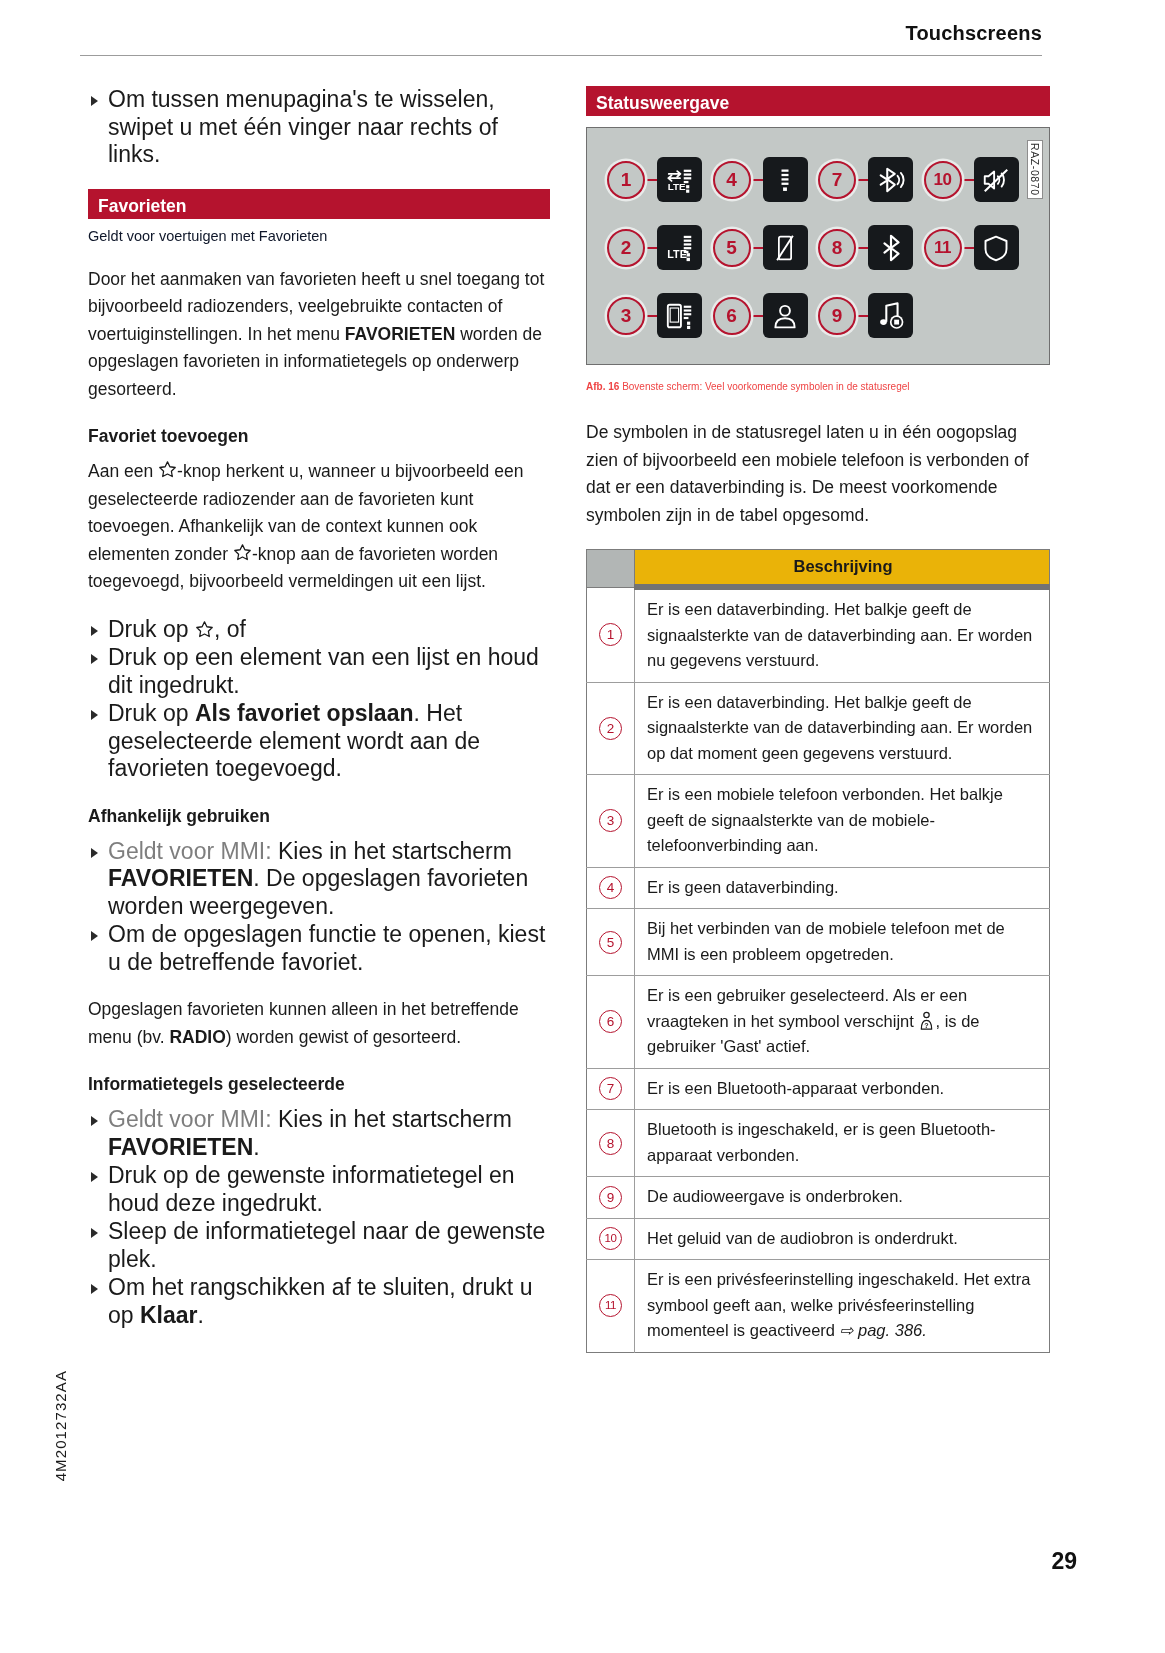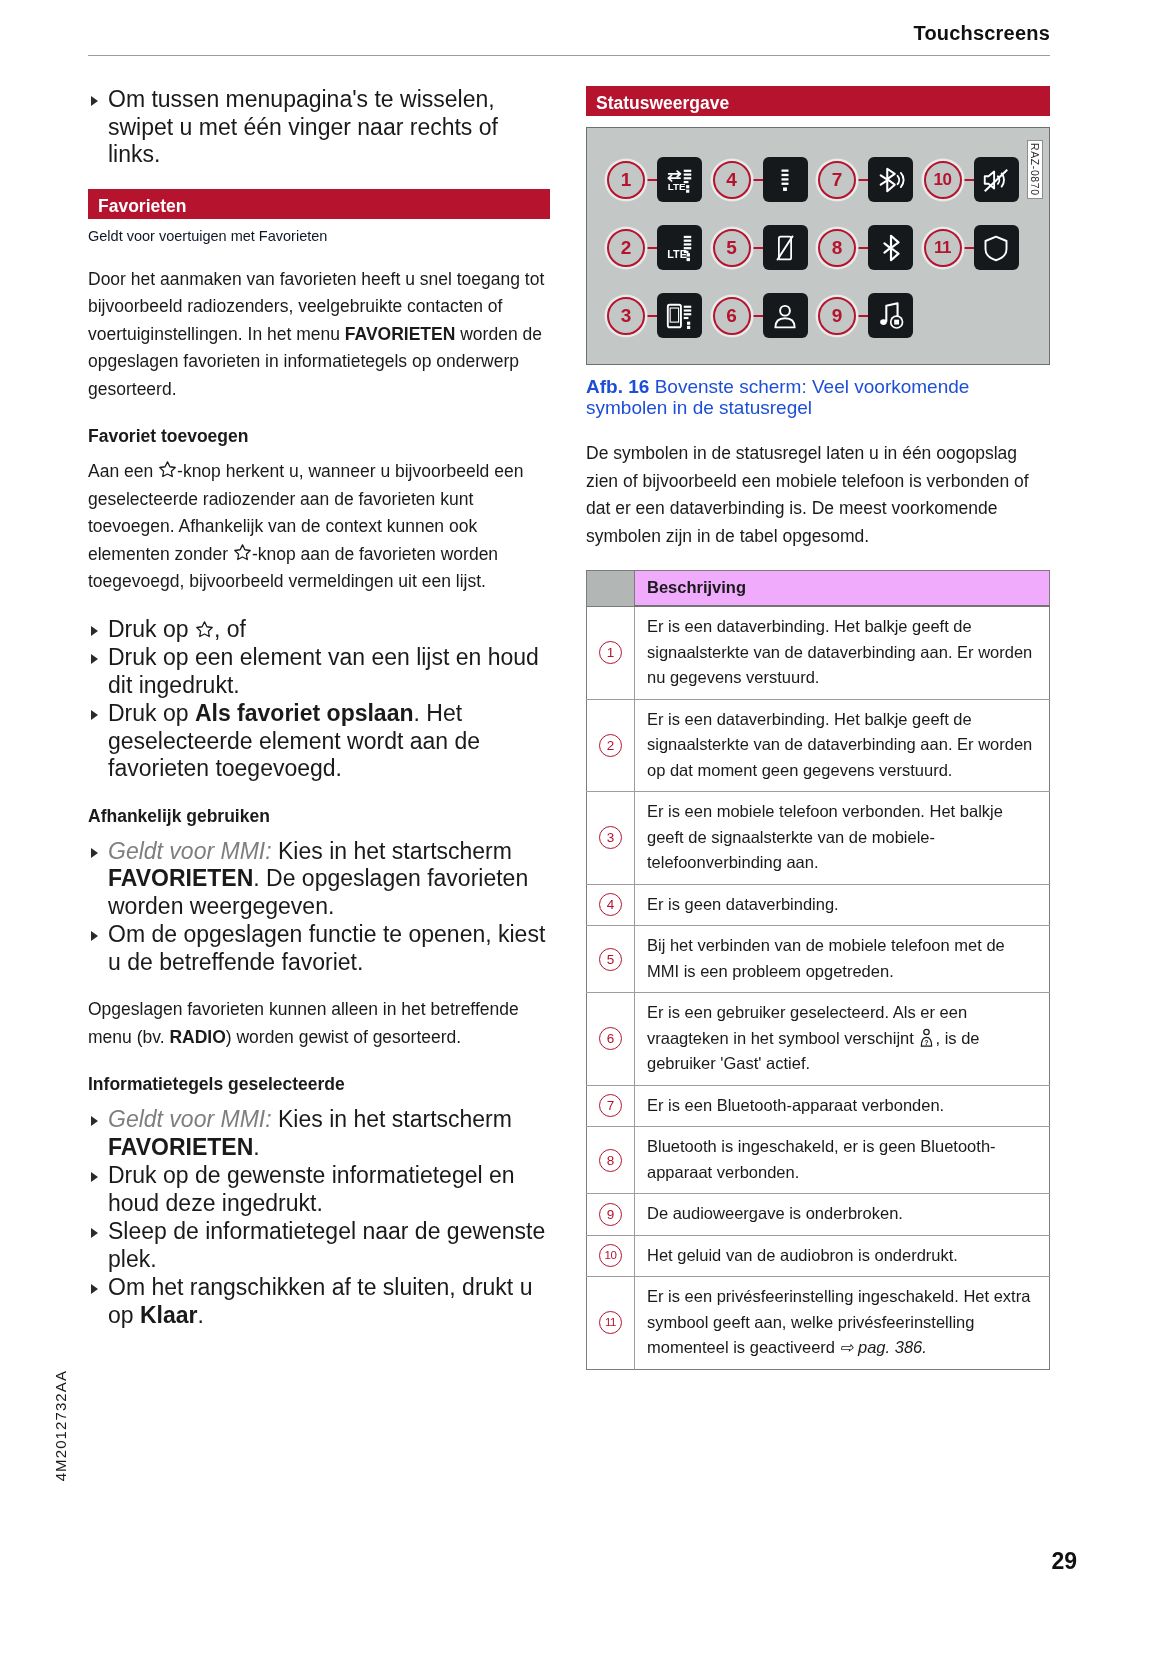--- a/index.html
+++ b/index.html
@@ -9,21 +9,21 @@
     background:#ffffff;
     font-family:"Liberation Sans", sans-serif;
     color:#1a1a1a;
     position:relative;
     overflow:hidden;
   }
   .page { position:absolute; inset:0; }
 
   
   .header {
-    position:absolute; left:88px; top:22px; width:962px;
+    position:absolute; left:80px; top:22px; width:962px;
   }
   .header-title {
     text-align:right;
     font-size:20px;
     font-weight:bold;
     letter-spacing:0.2px;
     color:#111;
   }
   .header-rule {
     margin-top:10px;
@@ -41,21 +41,21 @@
     margin:0 0 20px 0;
     color:#1a1a1a;
   }
   .sect-h {
     font-size:17.5px;
     font-weight:bold;
     line-height:26px;
     margin:0 0 9px 0;
   }
   b, strong { font-weight:bold; }
-  .mmi { color:#7e7e7e;font-style:italic; }
+  .mmi { color:#7e7e7e; }
 
   
   .redbar {
     background:#b5132e;
     color:#fff;
     font-size:17.5px;
     font-weight:bold;
     padding:6px 10px 2px 10px;
     line-height:22px;
   }
@@ -133,48 +133,48 @@
     font-size:10.5px;
     color:#2a2a2a;
     writing-mode:vertical-rl;
     letter-spacing:0.6px;
     background:#ffffff;
     padding:2px 1px;
     border:1px solid #8d8d8d;
   }
 
   .fig-caption {
-    font-size:19px;
+    font-size:10px;
     line-height:21px;
-    color:#1d4ed8;
+    color:#ef4444;
     margin:0 0 22px 0;
   }
   .fig-caption .lbl { font-weight:bold; }
 
   
   table.sym {
     width:100%;
     border-collapse:collapse;
     border:1px solid #7c7c7c;
     table-layout:fixed;
   }
   table.sym th.h-num {
     width:48px;
     background:#b2b6b5;
     border-right:1px solid #7c7c7c;
     border-bottom:1px solid #7c7c7c;
     padding:7px 0;
   }
   table.sym th.h-desc {
-    background:#f0abfc;
-    text-align:left;
+    background:#eab308;
+    text-align:center;
     font-size:16.5px;
     font-weight:bold;
     padding:7px 10px 8px 12px;
-    border-bottom:2px solid #737373;
+    border-bottom:6px solid #737373;
   }
   table.sym td.num {
     width:48px;
     border-right:1px solid #9d9d9d;
     border-bottom:1px solid #9d9d9d;
     text-align:center;
     vertical-align:middle;
     padding:0;
   }
   table.sym td.desc {

